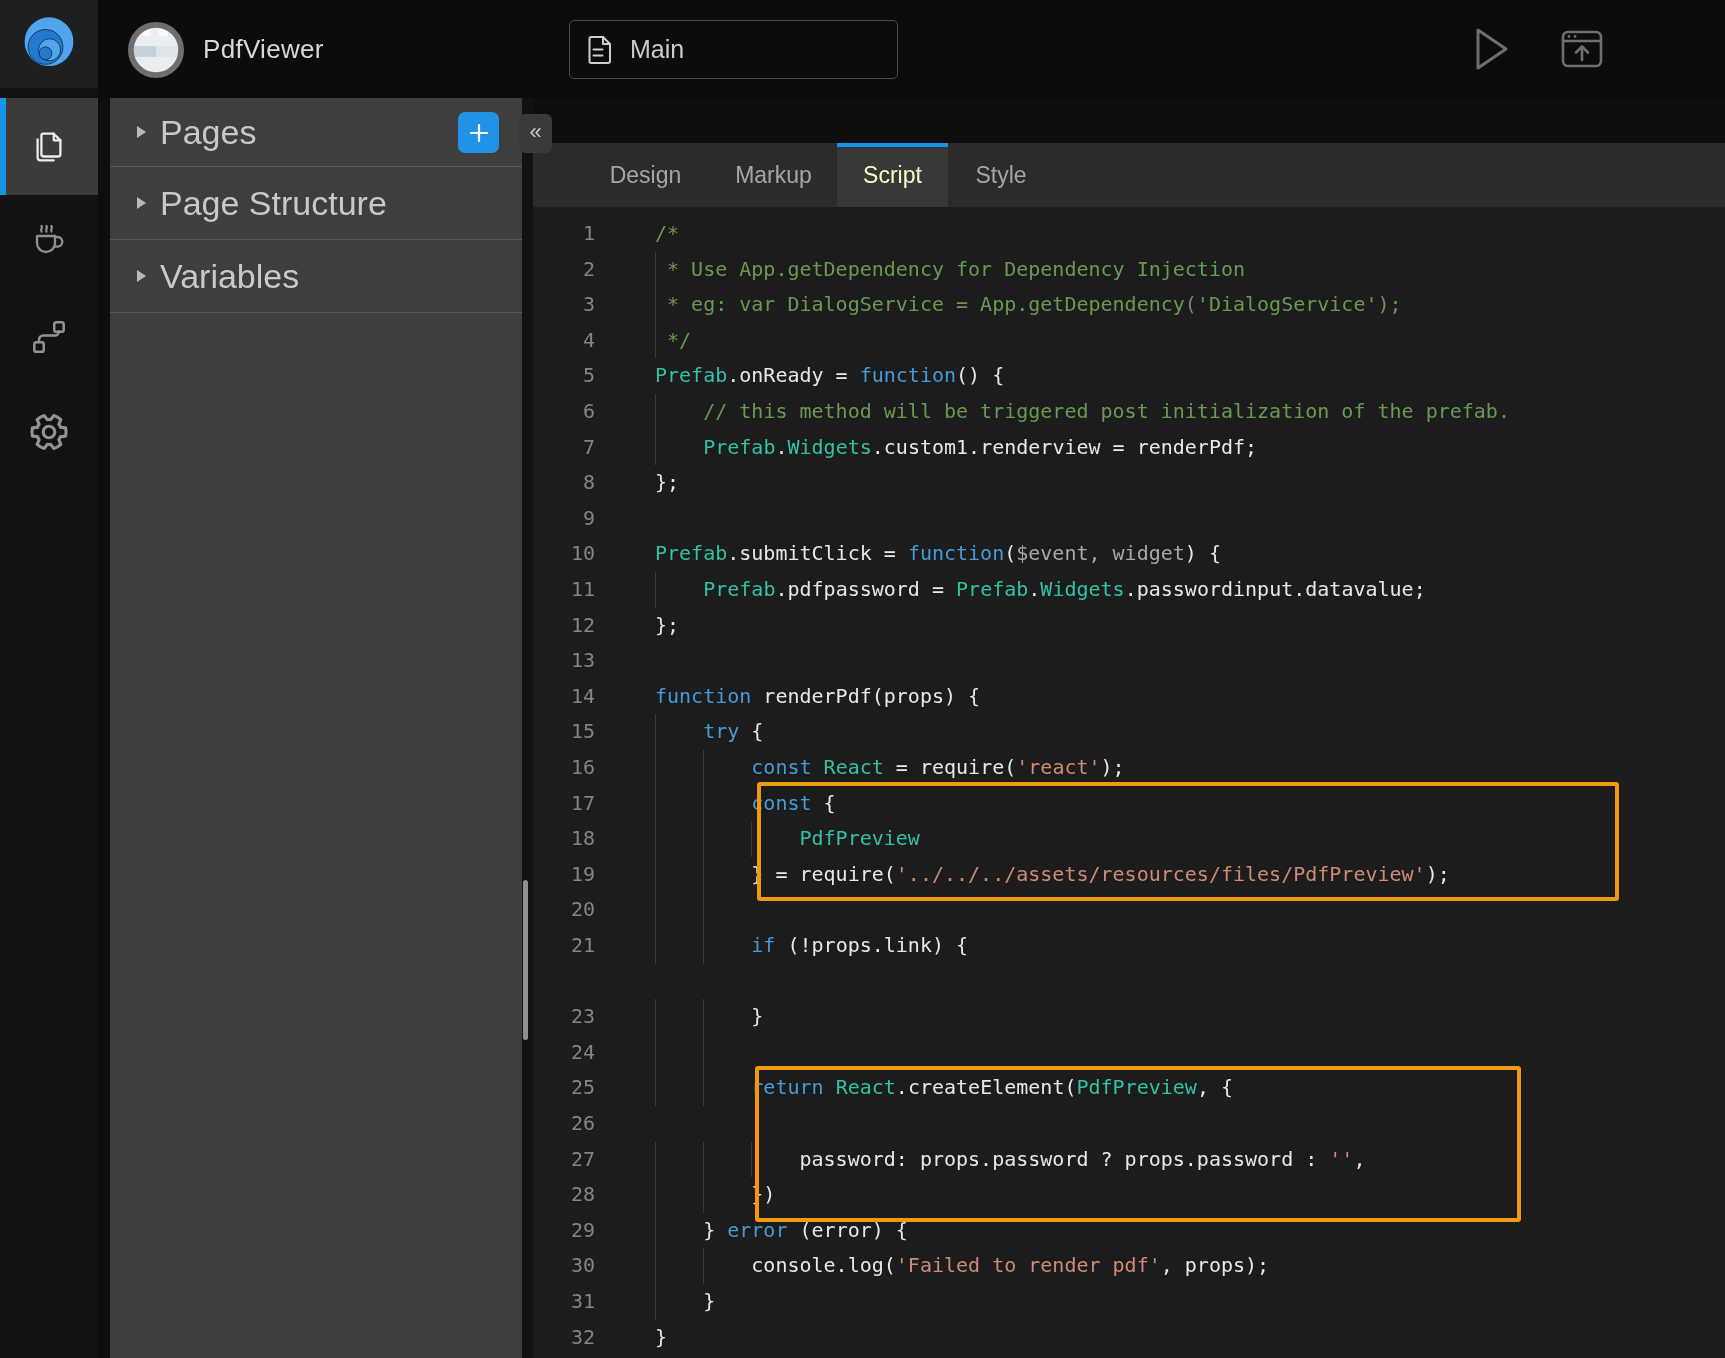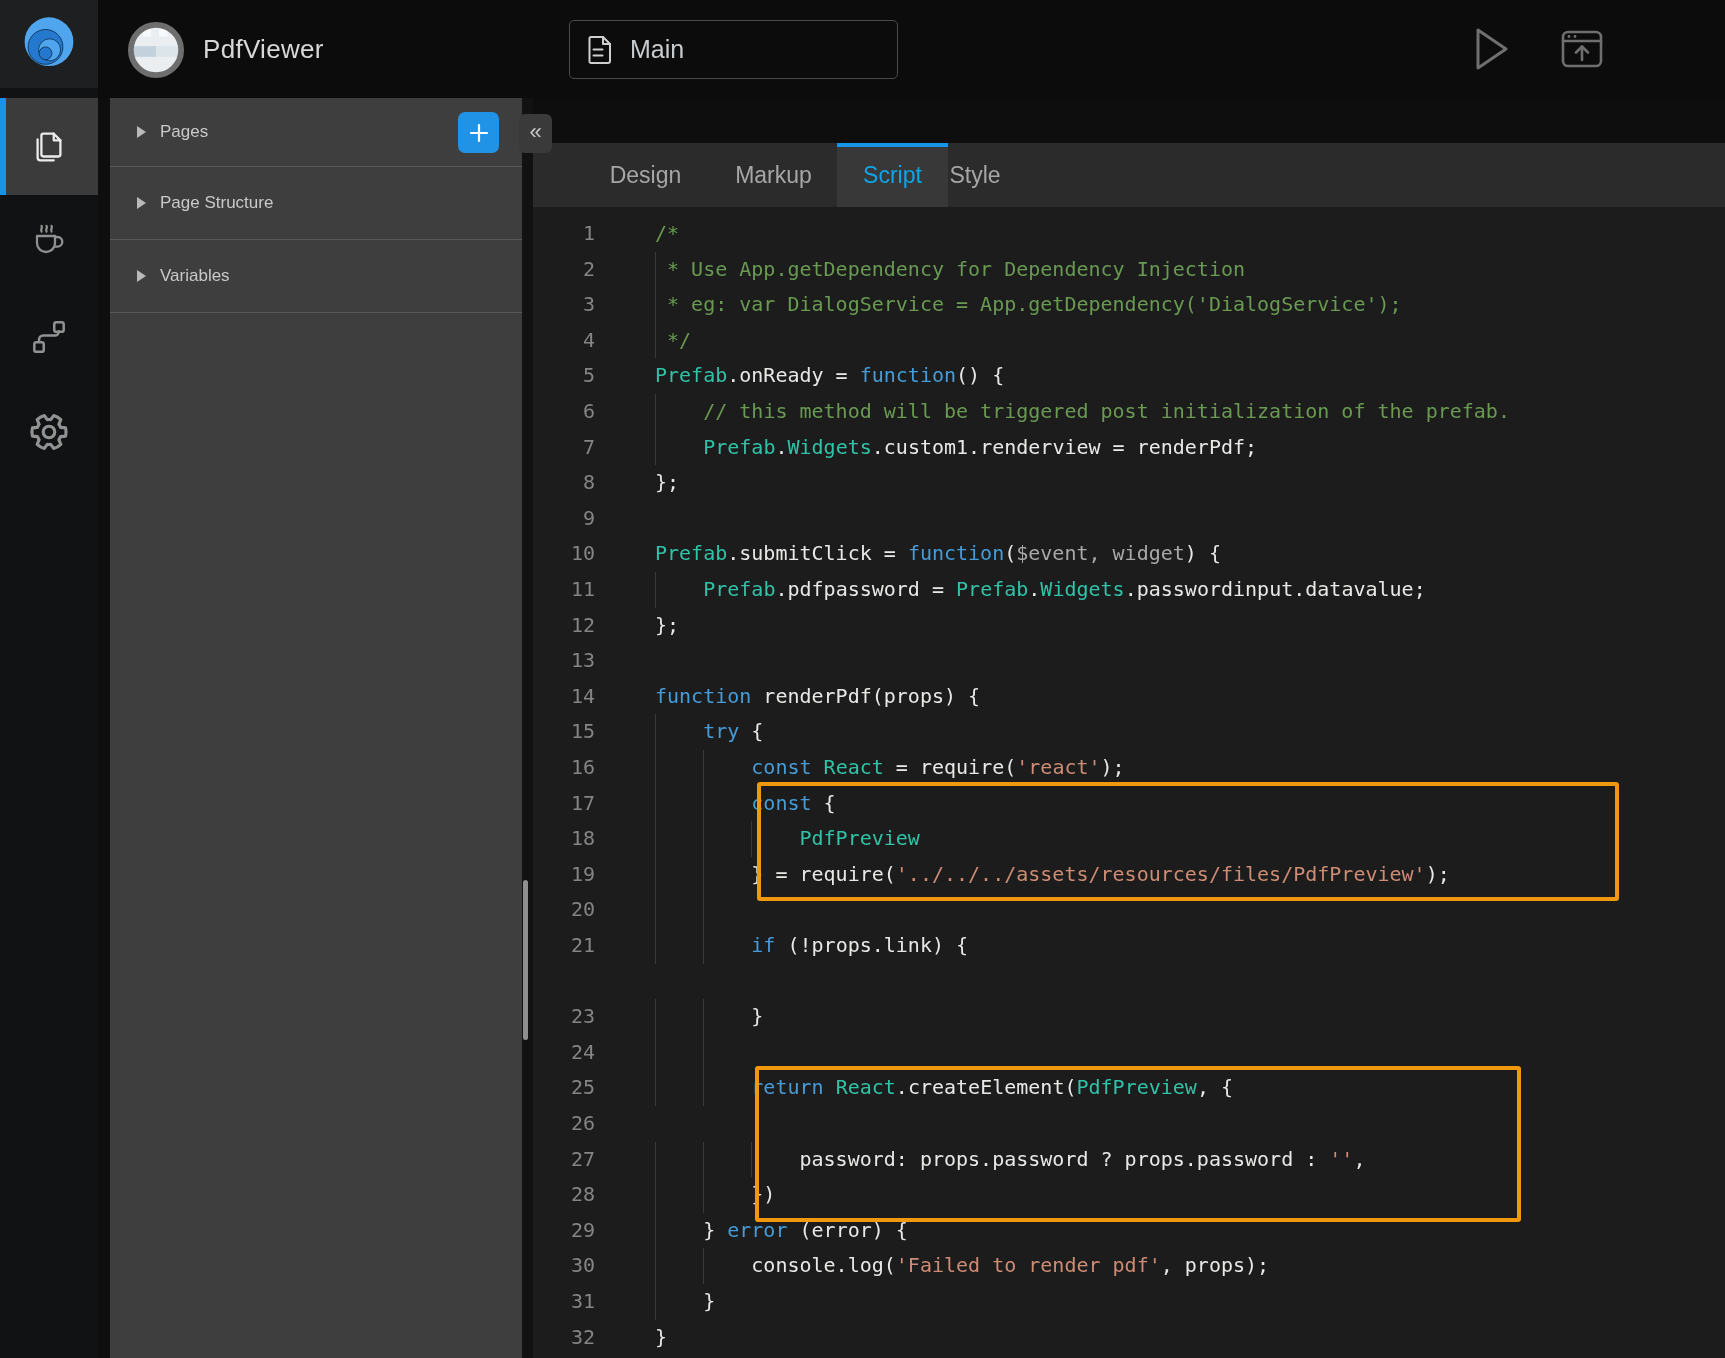--- a/index.html
+++ b/index.html
@@ -22,35 +22,35 @@
   .abar{position:absolute;left:0;top:88px;width:98px;height:1270px;background:#111213;}
   .aitem{position:absolute;left:0;width:98px;display:flex;align-items:center;justify-content:center;cursor:pointer;}
   .aitem.active{background:#3B3B3B;}
   .aitem.active::before{content:'';position:absolute;left:0;top:0;bottom:0;width:6px;background:var(--accent);}
   
   .explorer{position:absolute;left:110px;top:98px;width:412px;height:1260px;background:#3E3E3E;}
   .sect{position:relative;display:flex;align-items:center;border-bottom:1px solid #585858;
         padding-left:27px;box-sizing:border-box;cursor:pointer;}
   .sect .arr{width:0;height:0;border-left:9px solid #B9B9B9;border-top:6px solid transparent;
              border-bottom:6px solid transparent;margin-right:14px;}
-  .sect .slbl{font-size:17px;color:#C9C9C9;}
+  .sect .slbl{font-size:34px;color:#C9C9C9;}
   .addbtn{position:absolute;right:23px;top:14px;width:41px;height:41px;border:none;border-radius:7px;
           background:var(--addblue);display:flex;align-items:center;justify-content:center;cursor:pointer;}
   
   .divstrip{position:absolute;left:522px;top:98px;width:11px;height:1260px;background:#121212;}
   .thumb{position:absolute;left:1px;top:782px;width:5px;height:160px;background:#8F8F8F;border-radius:3px;cursor:pointer;}
   .collapse{position:absolute;left:519px;top:114px;width:33px;height:39px;background:#3A3A3A;border:none;
             border-radius:6px;color:#C8C8C8;font-size:22px;display:flex;align-items:center;
             justify-content:center;cursor:pointer;z-index:6;padding:0 0 3px 0;}
   
   .editor{position:absolute;left:533px;top:99px;width:1192px;height:1259px;background:#1C1C1C;margin-top:44px;}
   .tabbar{position:absolute;left:0;top:0;right:0;height:64px;background:#2B2B2B;}
   .tab{position:absolute;top:0;height:64px;display:flex;align-items:center;justify-content:center;
        font-size:23px;color:#A6A6A6;cursor:pointer;}
-  .tab.active{background:#383838;color:#0ea5e9;}
+  .tab.active{background:#383838;color:#fef9c3;}
   .tab.active::before{content:'';position:absolute;left:0;right:0;top:0;height:4px;background:var(--accent);}
   .ebody{position:absolute;left:0;top:64px;right:0;bottom:0;background:#1C1C1C;overflow:hidden;}
   .crow{position:absolute;left:0;right:0;height:36px;}
   .ln{position:absolute;left:0;top:0;width:62px;text-align:right;color:var(--lno);
       font:20px/35.6px "DejaVu Sans Mono",monospace;}
   .crow pre{position:absolute;left:122px;right:0;top:0;margin:0;height:35.6px;
             font:20px/35.6px "DejaVu Sans Mono",monospace;white-space:pre;color:var(--pln);}
   .crow pre i.g{position:absolute;top:0;bottom:0;width:0;border-left:1px solid #3A3A3A;}
   .tk-c{color:var(--cmt);} .tk-k{color:var(--kw);} .tk-t{color:var(--typ);}
   .tk-s{color:var(--str);} .tk-a{color:var(--prm);} .tk-p{color:var(--pln);}
@@ -175,21 +175,21 @@
   <div class="divstrip">
     <div class="thumb"></div>
   </div>
   <button class="collapse">«</button>
 
   <div class="editor">
     <div class="tabbar" id="tabbar">
         <div class="tab" style="left: 74px; width: 77px;">Design</div>
         <div class="tab" style="left: 197px; width: 87px;">Markup</div>
         <div class="tab active" style="left: 304px; width: 111px;">Script</div>
-        <div class="tab" style="left: 404px; width: 76px;">Style</div>
+        <div class="tab" style="left: 430px; width: 76px;">Style</div>
       </div>
     <div class="ebody" id="ebody">
         <div class="crow" style="top: 9px;">
           <span class="ln">1</span>
           <pre><span class="tk-c">/*</span></pre>
         </div>
         <div class="crow" style="top: 44.6px;">
           <span class="ln">2</span>
           <pre><i class="g" style="left: 0ch;"></i><span class="tk-c"> * Use App.getDependency for Dependency Injection</span></pre>
         </div>

